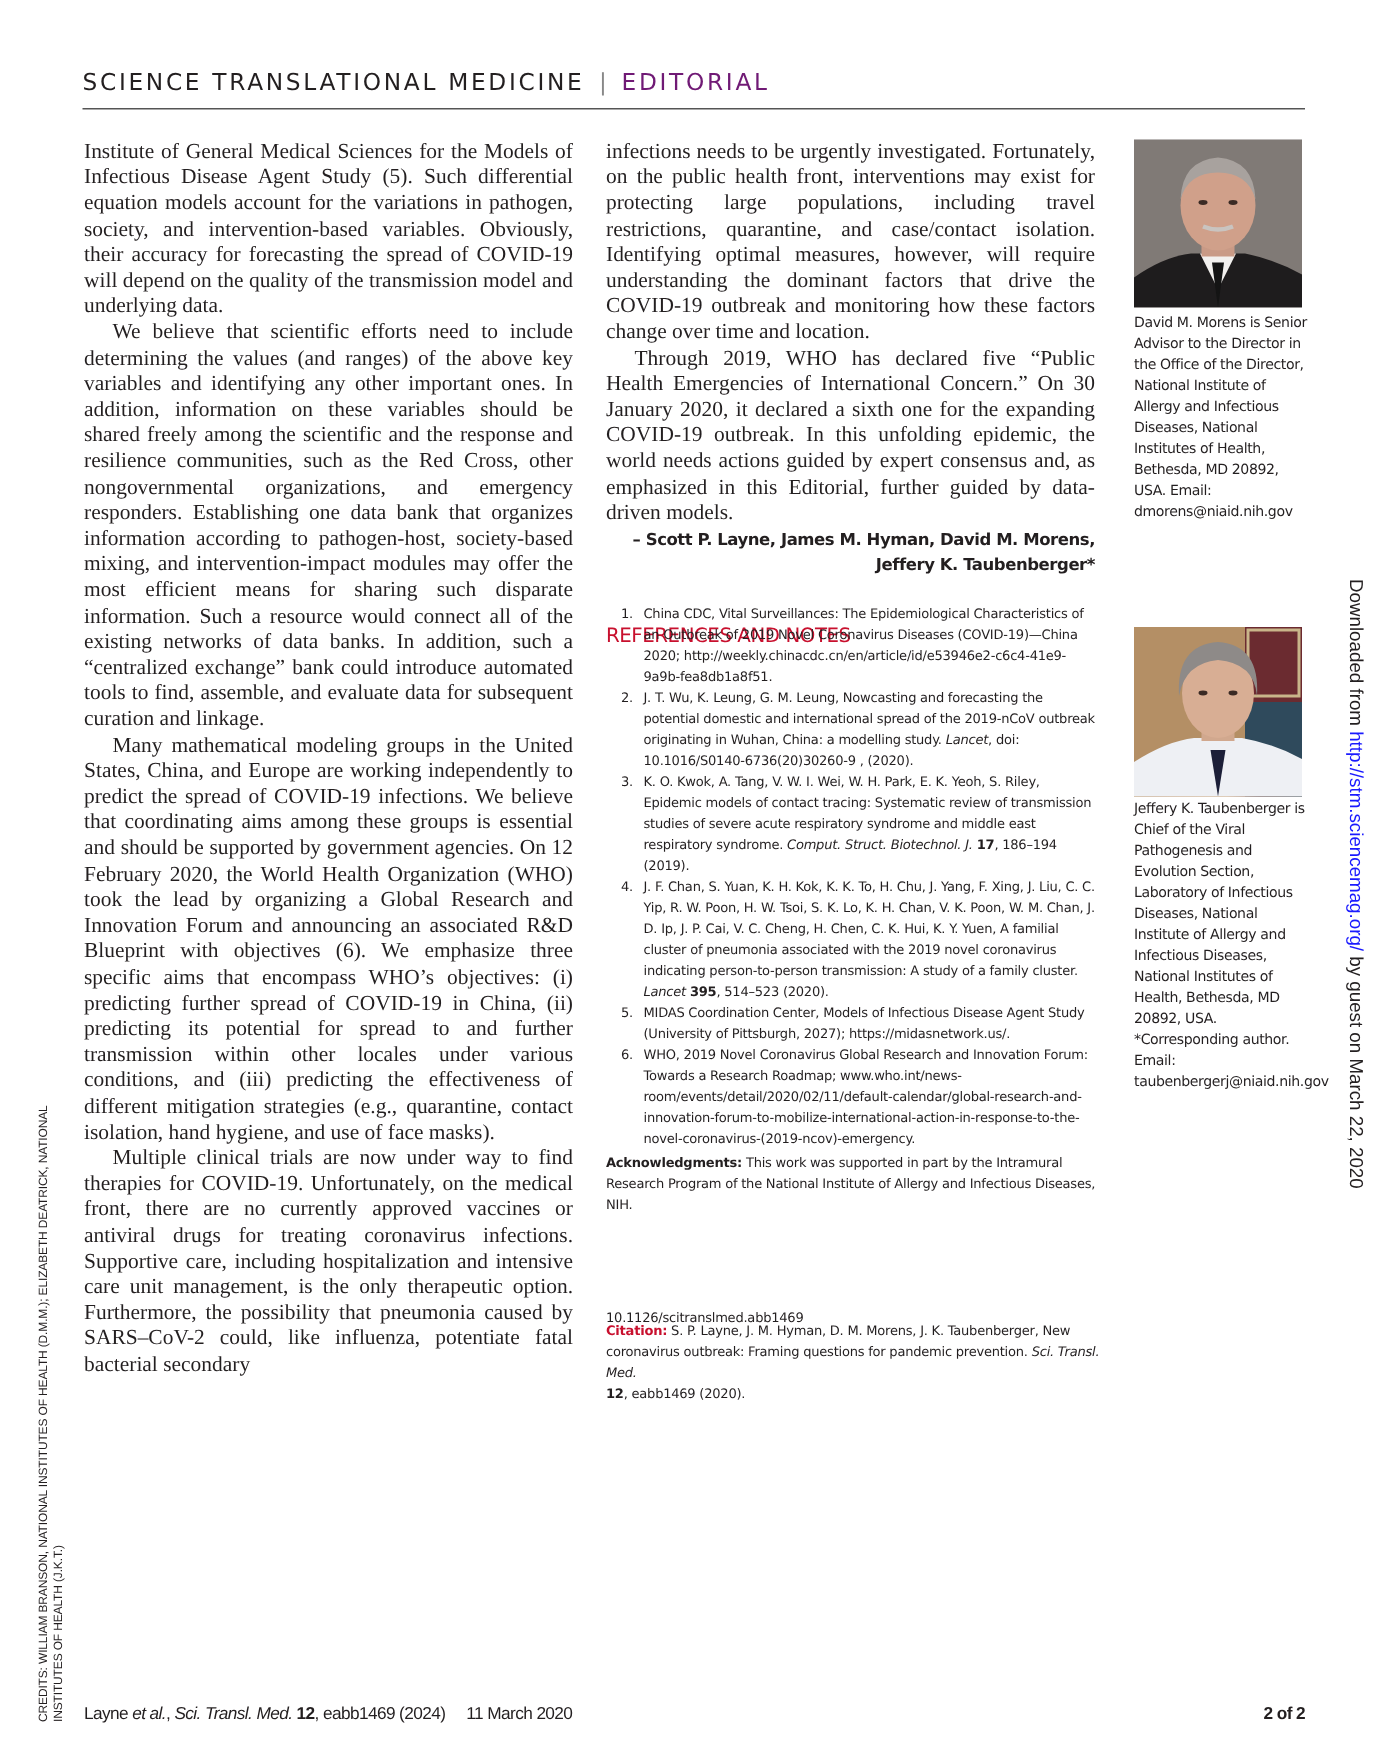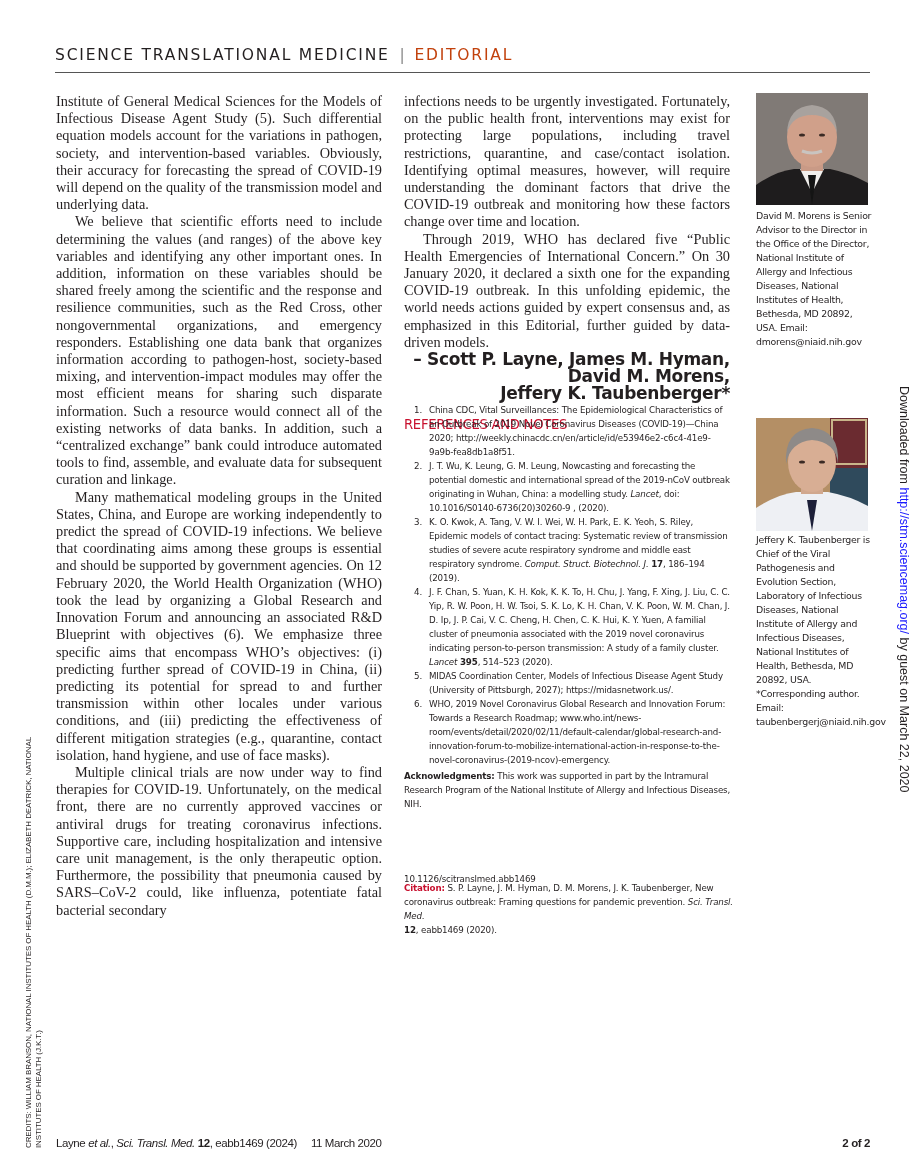--- a/index.html
+++ b/index.html
@@ -1,32 +1,32 @@
 <!DOCTYPE html>
 <html><head>
 <meta charset="utf-8">
 <style>
   html, body { margin: 0; padding: 0; background: #ffffff; }
   body { width: 924px; height: 1176px; position: relative; overflow: hidden; color: #231f20; }
   .header { position: absolute; left: 55px; top: 46px; width: 815px; height: 22px;
     font-family: "DejaVu Sans", sans-serif; font-size: 15.5px; letter-spacing: 1.8px; white-space: nowrap; }
   .header .journal { color: #231f20; }
   .header .sep { color: #888; margin: 0 3px; letter-spacing: 0; }
-  .header .section { color: #c2410c; }
+  .header .section { color: #701a75; }
   .header-rule { position: absolute; left: 55px; top: 72px; width: 815px; height: 1px; background: #555; }
 
   .col { position: absolute; font-family: "Liberation Serif", serif; font-size: 14.3px; line-height: 17.2px;
     text-align: justify; color: #231f20; }
   .col p { margin: 0; text-indent: 19px; }
   .col p.first { text-indent: 0; }
   .col1 { left: 56px; top: 93px; width: 326px; }
   .col2 { left: 404px; top: 93px; width: 326px; }
   .col1 p, .col2 p { hyphens: auto; }
 
-  .byline { font-family: "DejaVu Sans", sans-serif; font-weight: bold; font-size: 17px; line-height: 17px;
+  .byline { font-family: "DejaVu Sans", sans-serif; font-weight: bold; font-size: 11px; line-height: 17px;
     text-align: right; color: #231f20; letter-spacing: -0.3px; }
 
   .refs-title { position: absolute; left: 404px; top: 386px; font-family: "DejaVu Sans", sans-serif;
     font-weight: normal; font-size: 13.2px; color: #c8102e; letter-spacing: -0.3px; margin-top: 31px; }
   .refs { position: absolute; left: 404px; top: 403px; width: 330px; margin: 0; padding: 0; list-style: none;
     font-family: "DejaVu Sans", sans-serif; font-size: 8.7px; line-height: 14px; color: #231f20; }
   .refs li { position: relative; padding-left: 25px; letter-spacing: -0.15px; }
   .refs li .num { position: absolute; left: 10px; top: 0; }
   .refs em { }
   .refs b { font-weight: bold; }

